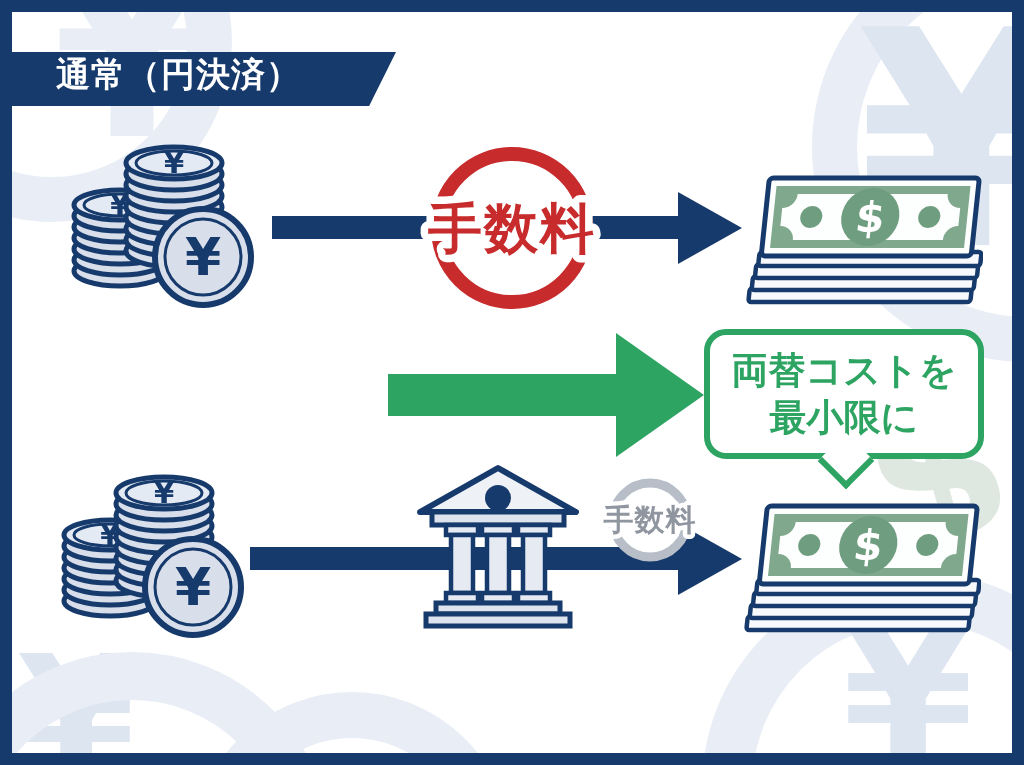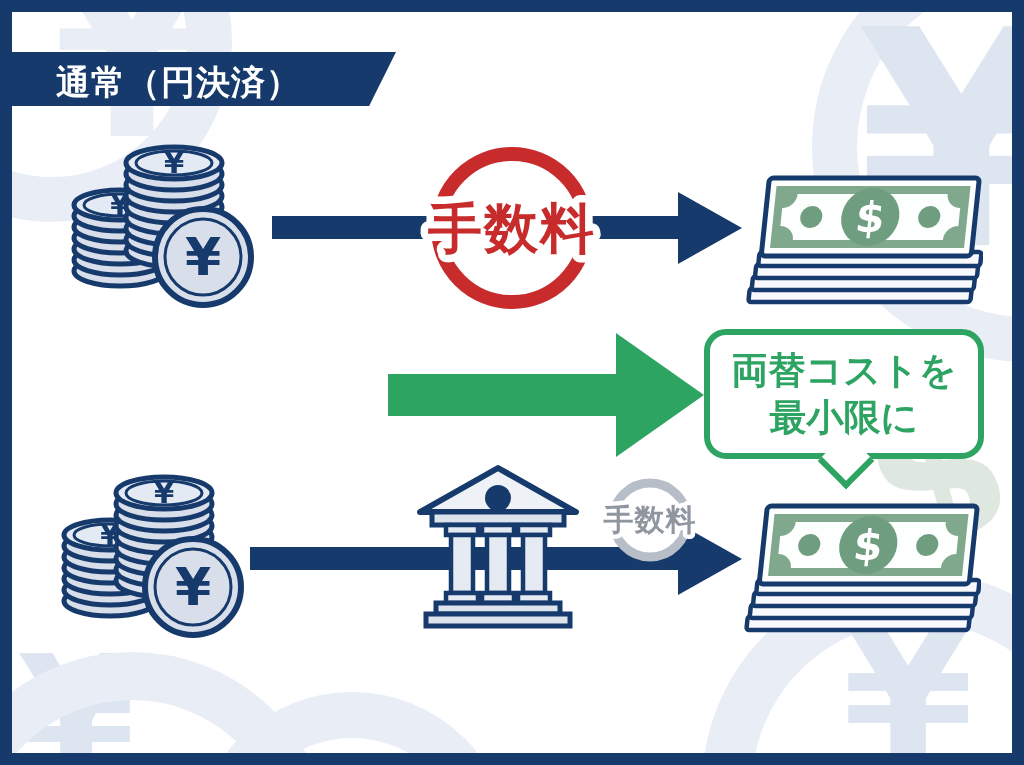--- a/index.html
+++ b/index.html
@@ -17,21 +17,21 @@
   }
   .abs{position:absolute;}
   
   .wm{position:absolute;pointer-events:none;z-index:0;}
   .wm-ring{border-radius:50%;box-sizing:border-box;}
   .wm-glyph{font-weight:700;line-height:1;}
   
   .banner{
     position:absolute;left:0;background:var(--navy);color:#fff;
     font-weight:700;font-size:34px;letter-spacing:1px;
-    display:flex;align-items:flex-end;padding-left:44px;box-sizing:border-box;
+    display:flex;align-items:flex-start;padding-left:44px;box-sizing:border-box;
     clip-path:polygon(0 0,100% 0,93% 100%,0 100%);z-index:4;
   }
   
   .shaft-navy{position:absolute;background:var(--navy);z-index:1;}
   .head-navy{
     position:absolute;width:0;height:0;z-index:1;
     border-top:36px solid transparent;border-bottom:36px solid transparent;
     border-left:64px solid var(--navy);
   }
   

